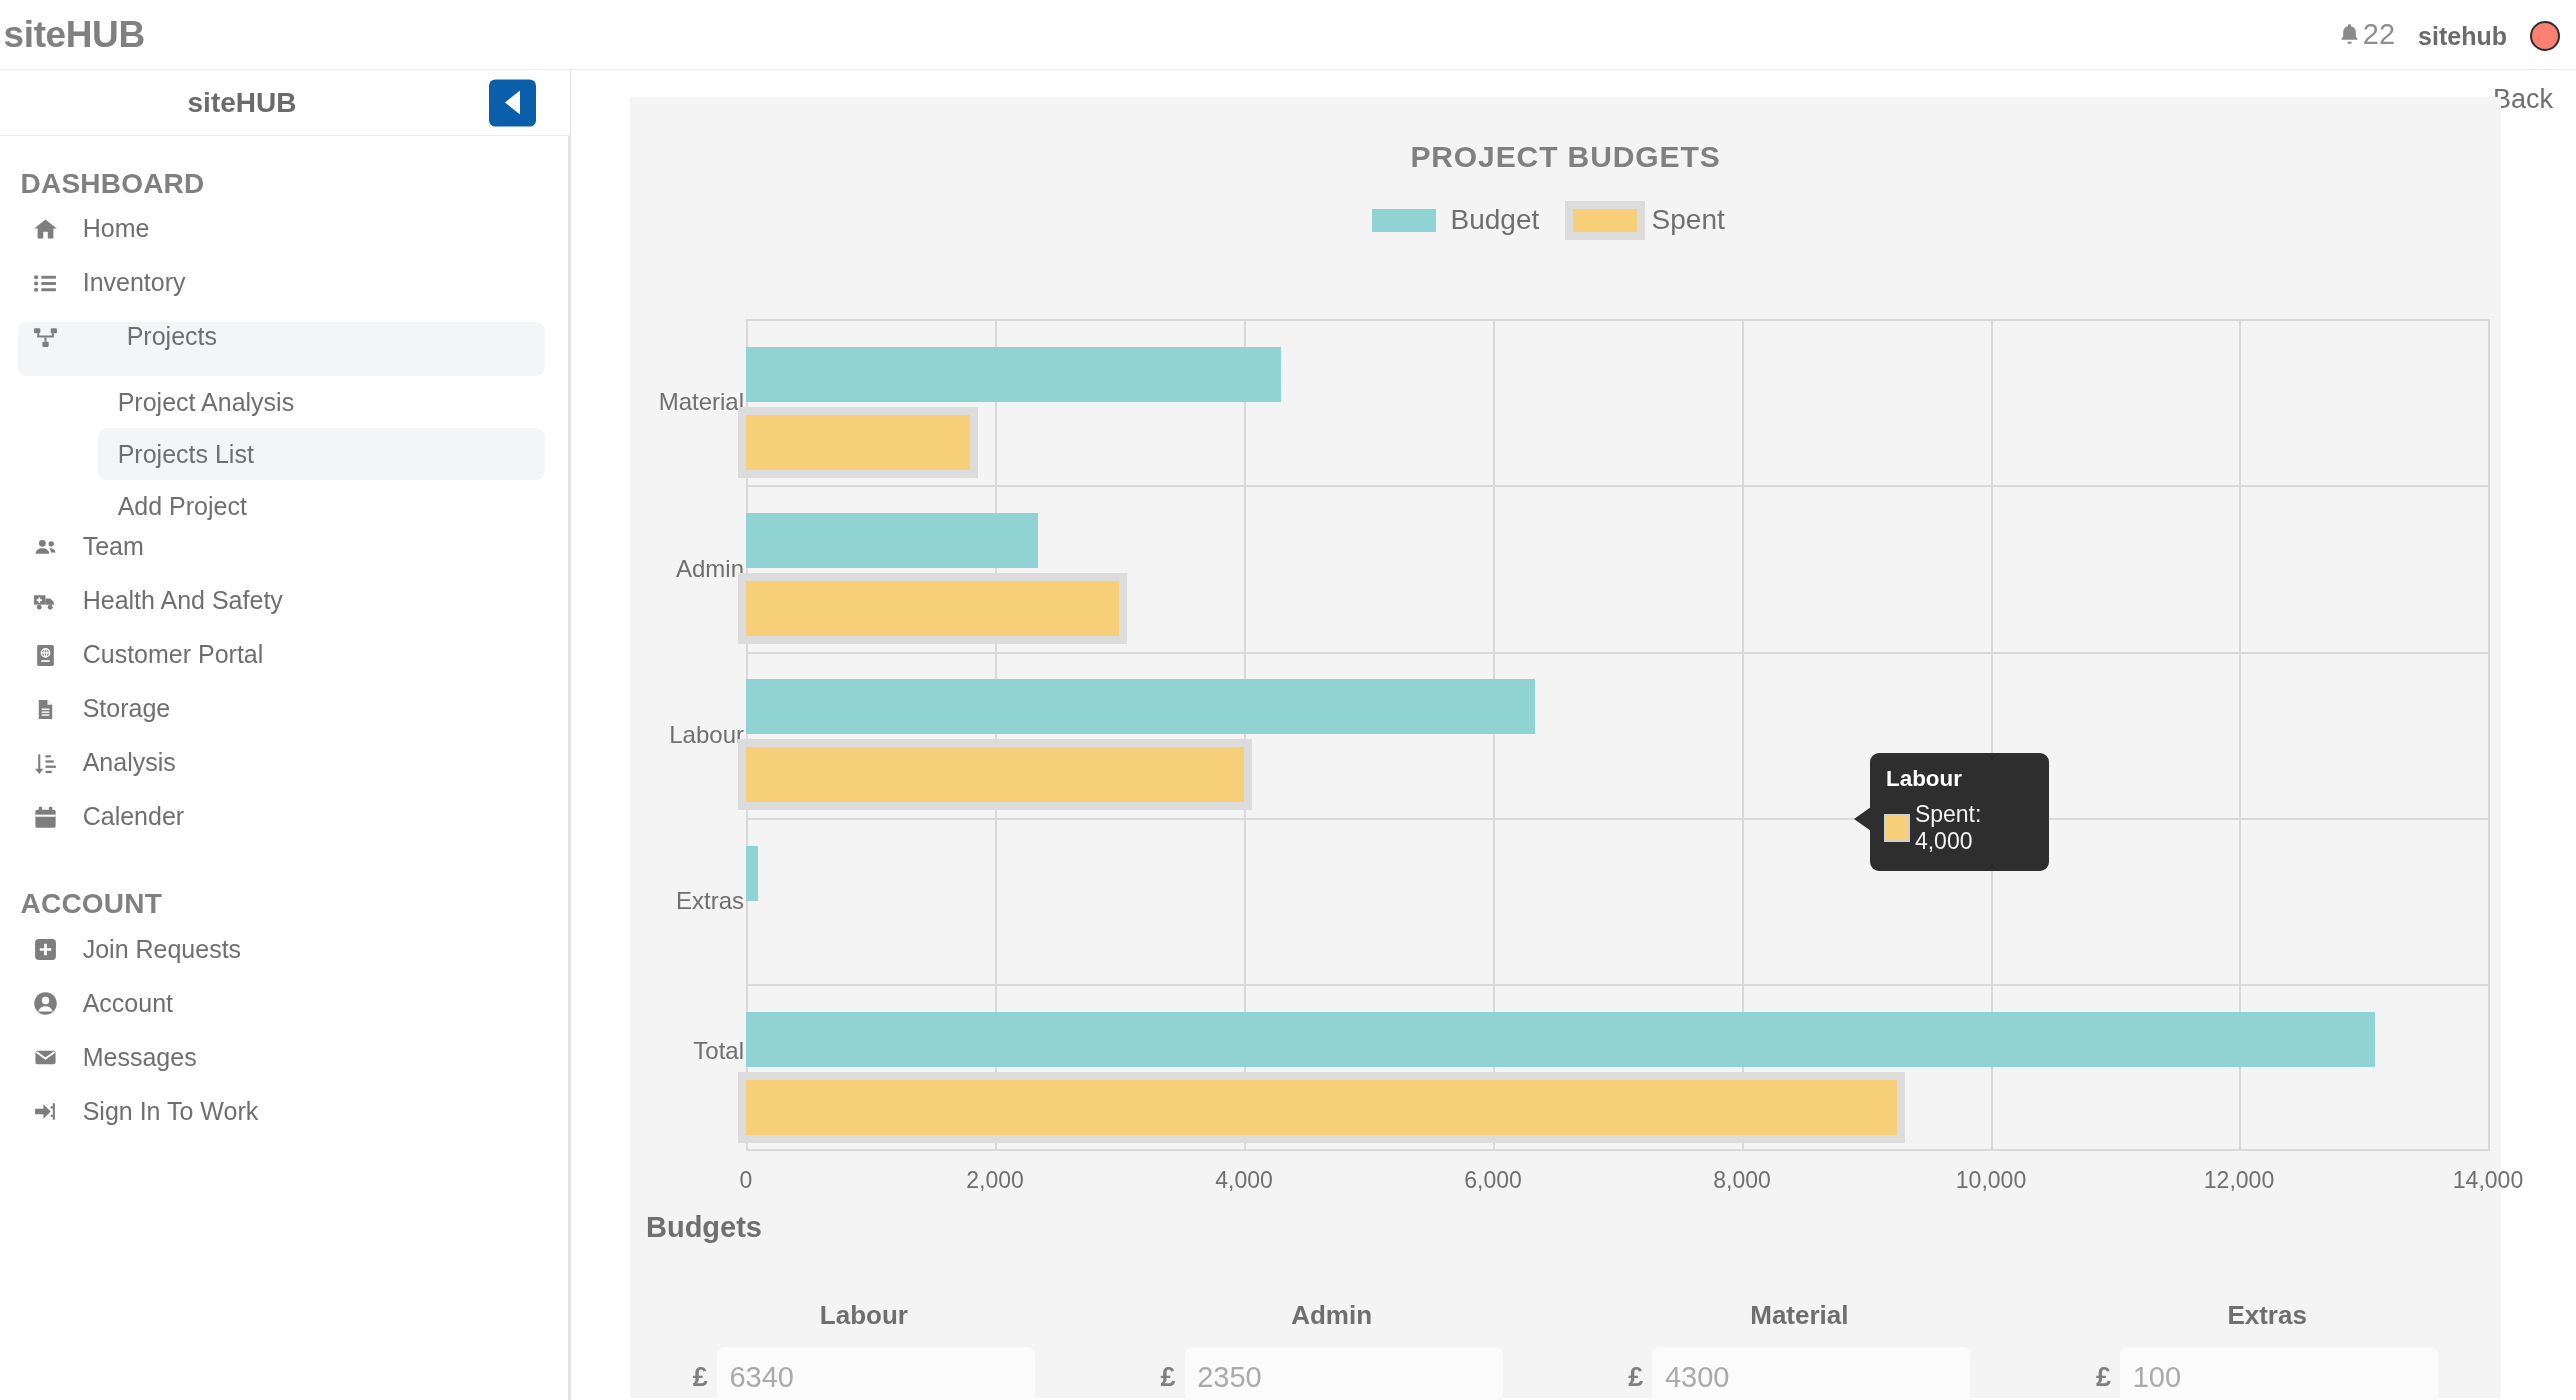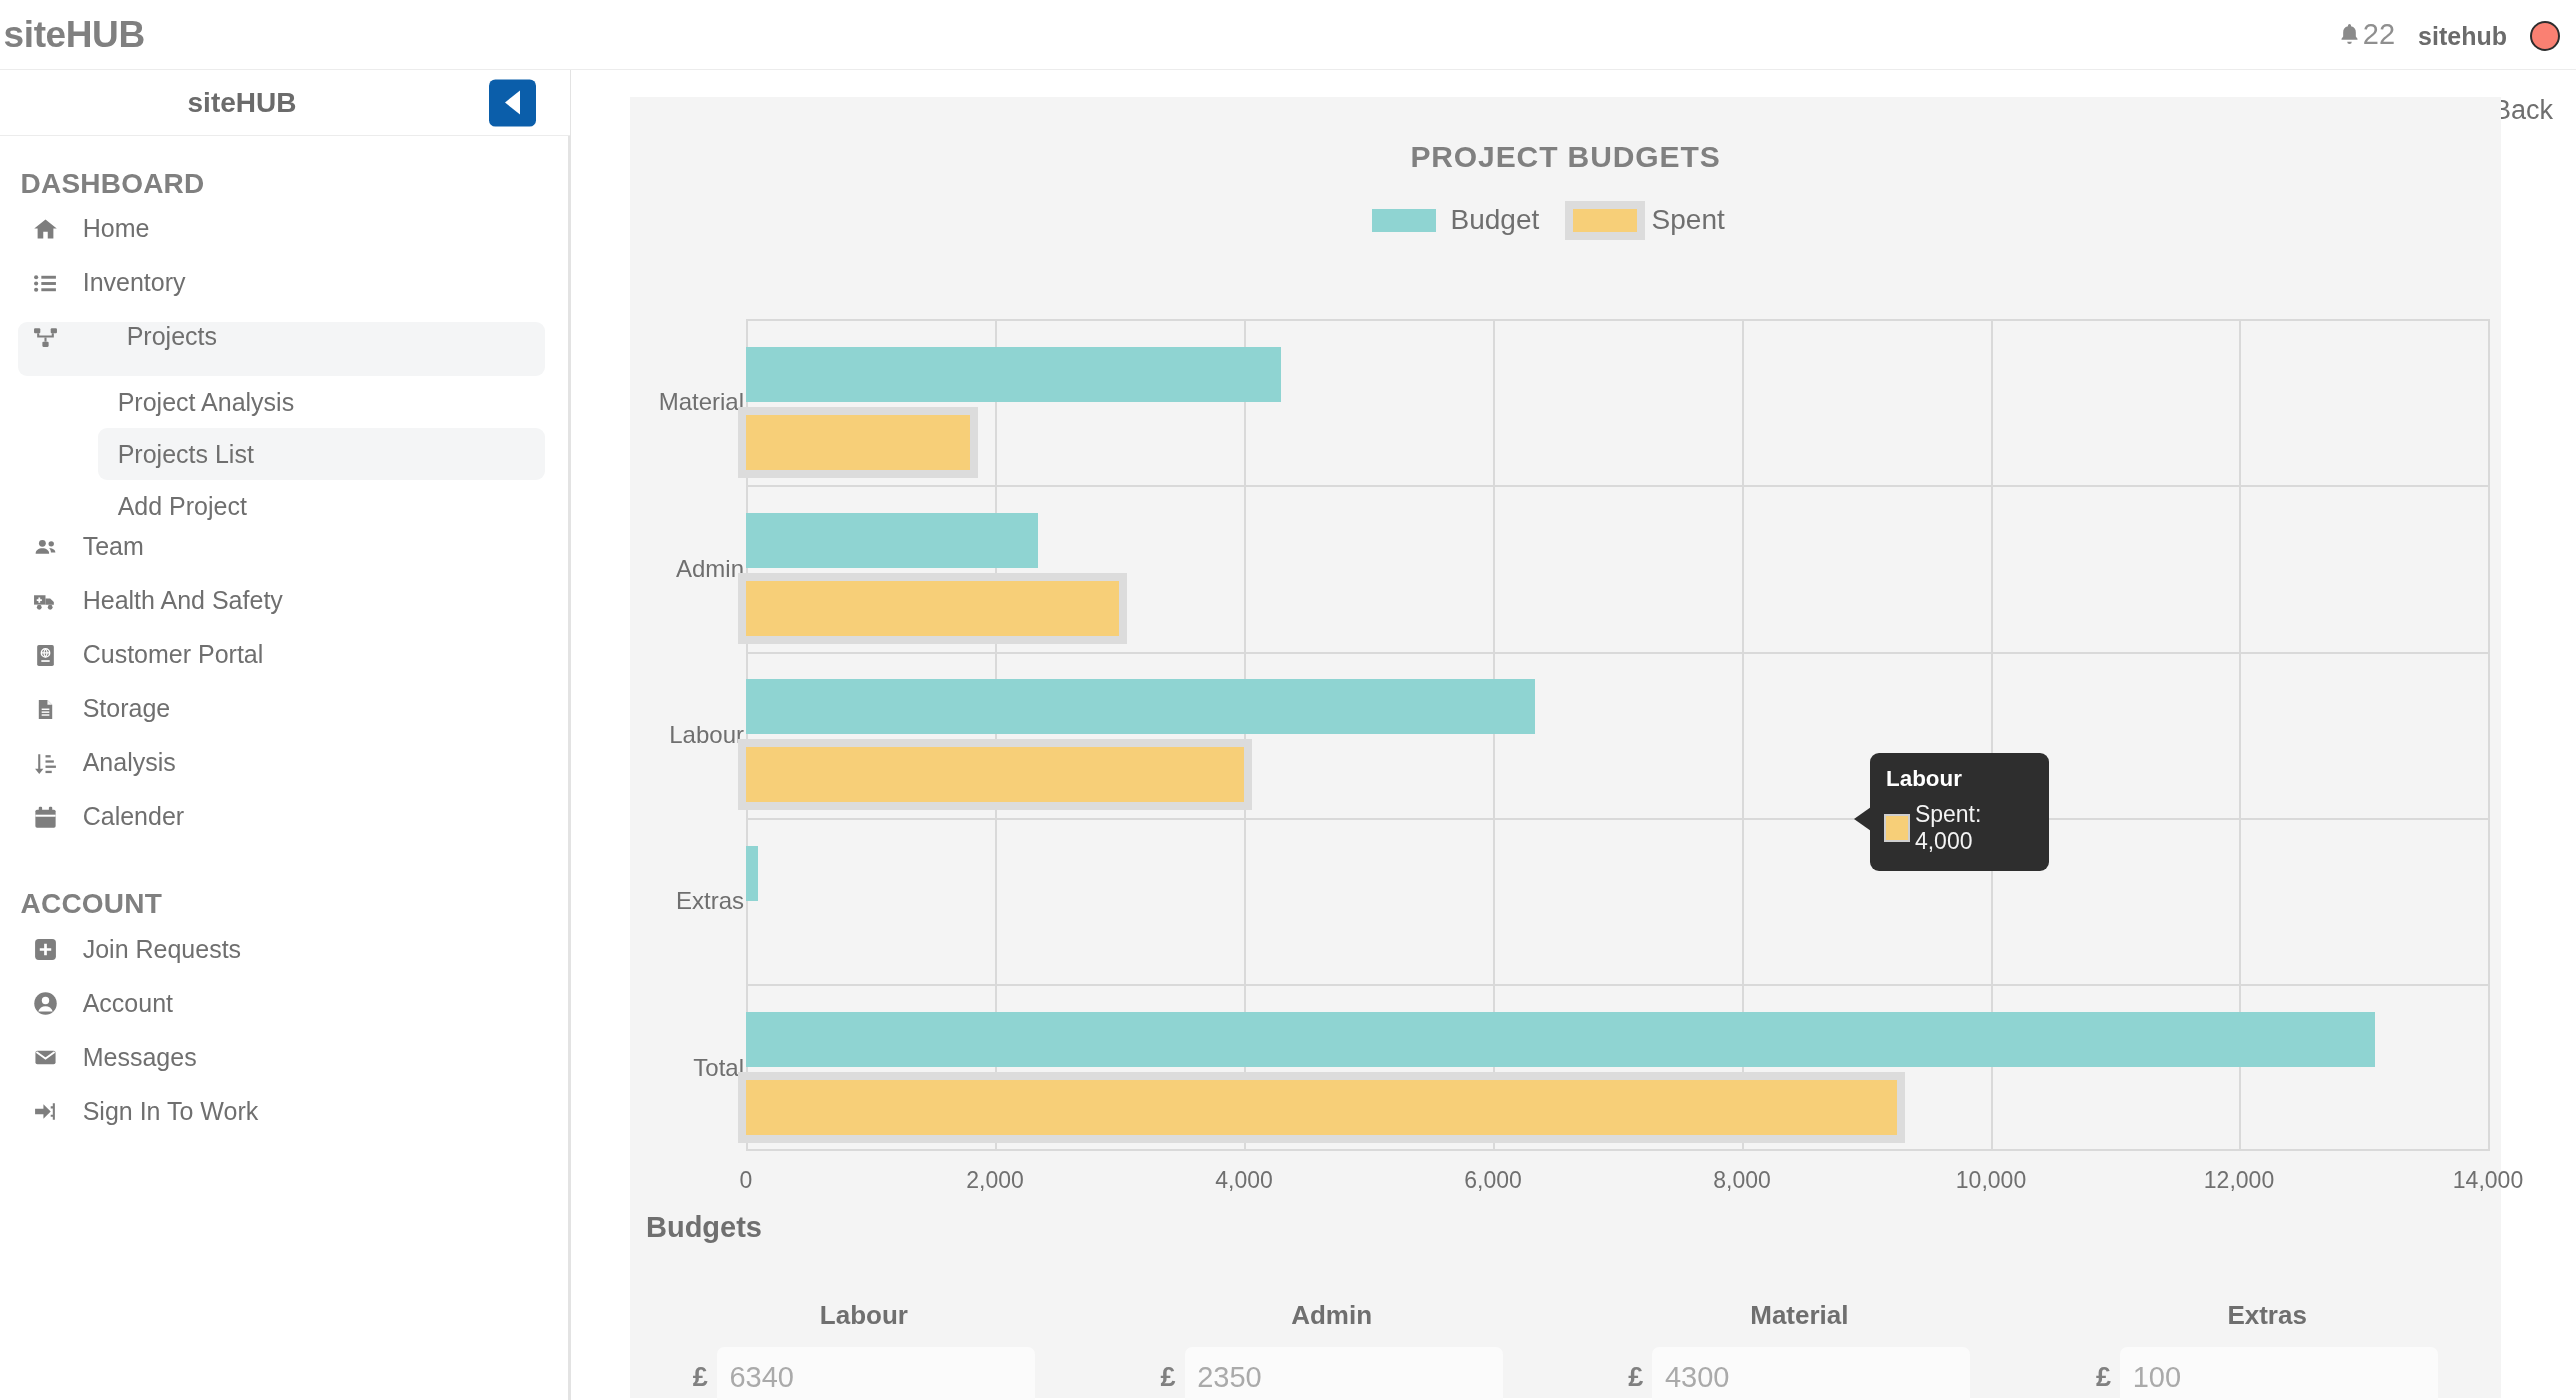--- a/index.html
+++ b/index.html
@@ -97,21 +97,21 @@
   .sub-item.active { background: #f4f5f6; }
   .sub-item .nav-label { font-size: 25px; }
 
   
   #main {
     position: absolute; top: 70px; left: 571px;
     width: 2005px; height: 1331px;
     background: #ffffff;
   }
   #back-link {
-    position: absolute; right: 23px; top: 25px;
+    position: absolute; right: 23px; top: 14px;
     font-size: 27px; color: #6f6f6f; cursor: pointer;
   }
   #panel {
     position: absolute; left: 59px; top: 27px;
     width: 1871px; height: 1301px;
     background: #f4f4f4;
   }
 
   #chart-title {
     text-align: center; font-size: 30px; font-weight: bold;
@@ -411,21 +411,21 @@
         <span class="legend-text">Spent</span>
       </div>
     </div>
 
     <div id="plot">
       <div id="ylabels">
           <div class="ylabel" style="top: 83px;">Material</div>
           <div class="ylabel" style="top: 250px;">Admin</div>
           <div class="ylabel" style="top: 416px;">Labour</div>
           <div class="ylabel" style="top: 582px;">Extras</div>
-          <div class="ylabel" style="top: 749px;">Total</div>
+          <div class="ylabel" style="top: 732px;">Total</div>
         </div>
       <div id="grid">
           <div class="vline" style="left: 0px;"></div>
           <div class="vline" style="left: 249px;"></div>
           <div class="vline" style="left: 498px;"></div>
           <div class="vline" style="left: 747px;"></div>
           <div class="vline" style="left: 996px;"></div>
           <div class="vline" style="left: 1245px;"></div>
           <div class="vline" style="left: 1493px;"></div>
           <div class="vline" style="left: 1742px;"></div>

